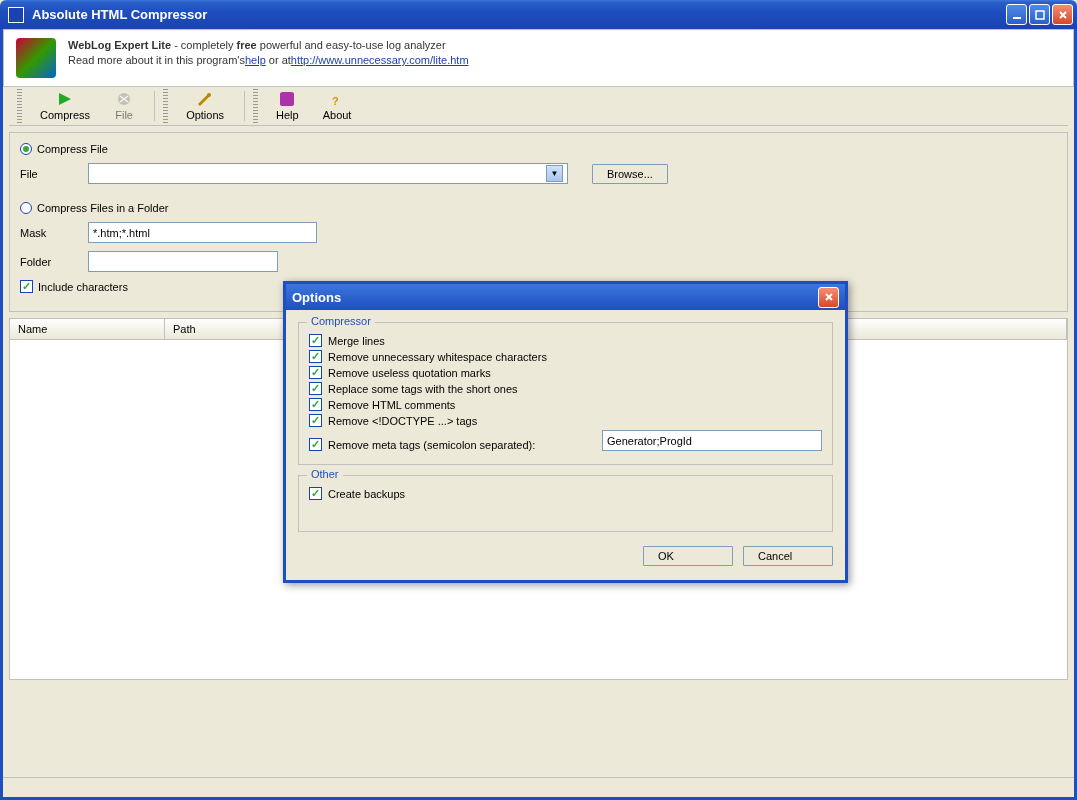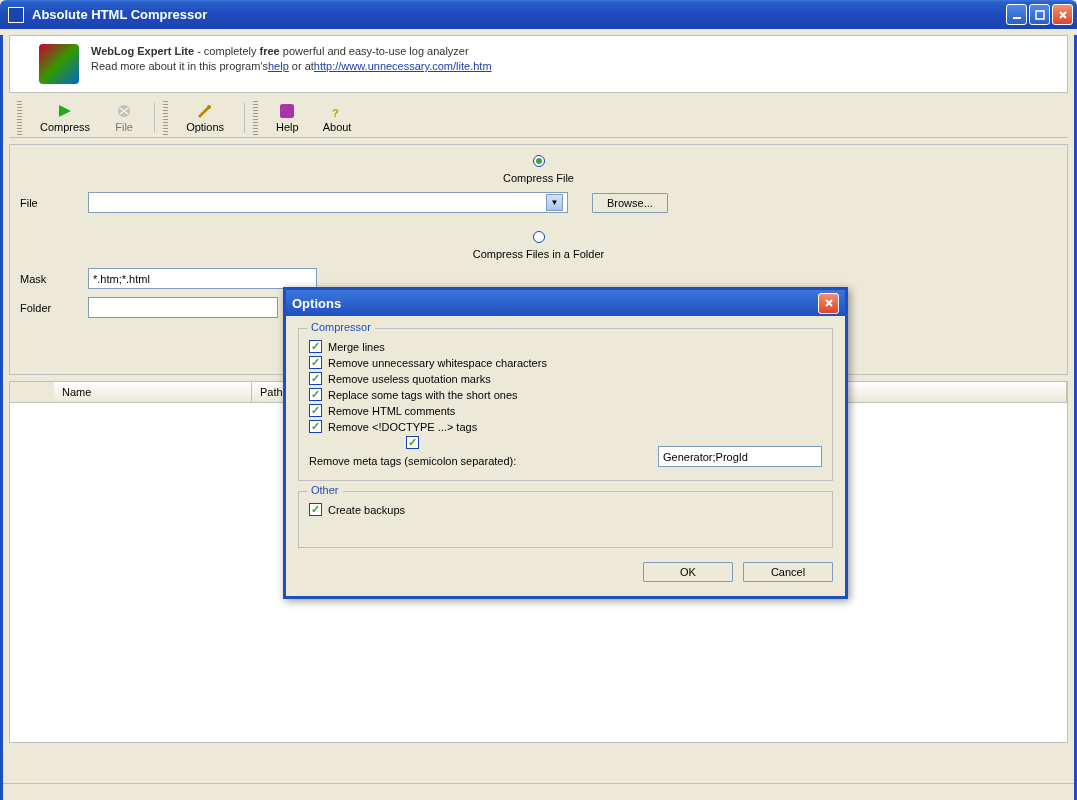--- a/index.html
+++ b/index.html
@@ -9,61 +9,61 @@
 .titlebar-icon { width: 16px; height: 16px; margin: 0 4px; background: #1a42b0; border: 1px solid #fff; display: inline-block; }
 .titlebar-text { color: #fff; font-weight: bold; font-size: 13px; flex: 1; margin-left: 4px; }
 .winbtns { display: flex; gap: 2px; }
 .winbtn { width: 21px; height: 21px; border: 1px solid #fff; border-radius: 3px; display: flex; align-items: center; justify-content: center; color: #fff; font-weight: bold; }
 .winbtn.min { background: linear-gradient(#4f8ae8, #2a5fc8); }
 .winbtn.max { background: linear-gradient(#4f8ae8, #2a5fc8); }
 .winbtn.close { background: linear-gradient(#f58e73, #d8472b); }
 
 .outer-border { border: 3px solid #1f4ec0; border-top: none; height: 771px; background: #ece9d8; position: relative; }
 
-.banner { background: #fff; margin: 6px; padding: 8px 29px; border: 1px solid #c0c0c0; display: flex; align-items: flex-start; gap: 12px; }
+.banner { background: #fff; padding: 8px 12px; border: 1px solid #c0c0c0; display: flex; align-items: flex-start; gap: 12px; }
 .banner-icon { width: 40px; height: 40px; background: linear-gradient(135deg, #c03, #390, #06c); border-radius: 4px; }
 .banner-text { font-size: 15px; color: #333; line-height: 1.4; }
 .banner-text b { font-weight: bold; }
 .banner-text a { color: #1a42b0; text-decoration: underline; }
 
 .toolbar { display: flex; padding: 2px 8px; border-bottom: 1px solid #c0c0c0; margin: 0 6px; }
 .toolgrip { width: 5px; background: repeating-linear-gradient(to bottom, #999 0 1px, transparent 1px 3px); margin-right: 6px; }
 .toolbtn { display: flex; flex-direction: column; align-items: center; padding: 2px 12px; cursor: pointer; }
 .toolbtn.disabled { opacity: 0.5; }
 .toolbtn-icon { width: 20px; height: 16px; margin-bottom: 2px; }
 .toolsep { width: 1px; background: #c0c0c0; margin: 2px 8px; }
 
 .panel { margin: 6px; padding: 10px; background: #ece9d8; border: 1px solid #c0c0c0; }
 .row { display: flex; align-items: center; margin-bottom: 8px; gap: 24px; }
 .row label { min-width: 44px; }
 input[type=text], .combo { border: 1px solid #7f9db9; padding: 2px 4px; height: 21px; background: #fff; }
 .combo { display: flex; align-items: center; }
 .combo-arrow { width: 17px; height: 17px; background: linear-gradient(#cfe3fb, #a6c7ef); border: 1px solid #7f9db9; margin-left: auto; display:flex; align-items:center; justify-content:center; font-size:8px; }
 .btn { background: #ece9d8; border: 1px solid #7f9db9; padding: 3px 14px; border-radius: 1px; cursor: pointer; }
-.radio, .checkbox { display: flex; align-items: center; gap: 5px; flex-direction: column; }
+.radio, .checkbox { display: flex; align-items: center; gap: 5px; }
 .radio-dot { width: 12px; height: 12px; border: 1px solid #1a42b0; border-radius: 50%; display:flex; align-items:center; justify-content:center; background:#fff; }
 .radio-dot.checked::after { content:''; width:6px; height:6px; background:#38a838; border-radius:50%; display:block; }
 .check-box { width: 13px; height: 13px; border: 1px solid #1a42b0; background:#fff; display:flex; align-items:center; justify-content:center; }
 .check-box.checked::after { content:'✓'; color:#38a838; font-size:11px; font-weight:bold; line-height:1; }
 
 .table-header { display: flex; background: #ece9d8; border: 1px solid #c0c0c0; margin: 0 6px; }
 .th { padding: 4px 8px; border-right: 1px solid #c0c0c0; background: linear-gradient(#fefefe, #ece9d8); }
-.th:first-child { width: 198px; margin-left: 44px; }
+.th:first-child { width: 155px; }
 .th:last-child { flex: 1; }
 .table-body { background:#fff; margin:0 6px; height: 340px; border:1px solid #c0c0c0; border-top:none; }
 
 .dialog { position: absolute; left: 280px; top: 252px; width: 565px; background: #ece9d8; border: 3px solid #1f4ec0; box-shadow: 2px 2px 8px rgba(0,0,0,0.4); }
 .dialog-titlebar { background: linear-gradient(to bottom, #3b77dd 0%, #1f4ec0 100%); height: 26px; display:flex; align-items:center; padding:0 6px; }
 .dialog-title { color:#fff; font-weight:bold; font-size:13px; flex:1; }
 .dialog-body { padding: 12px; }
 .fieldset { border: 1px solid #c0c0c0; padding: 8px 10px 10px; margin-bottom: 10px; position: relative; }
 .legend { position: absolute; top: -8px; left: 8px; background: #ece9d8; padding: 0 4px; color: #1f4ec0; }
 .check-row { display:flex; align-items:flex-end; gap:6px; margin: 3px 0; }
 .dialog-buttons { display:flex; justify-content:flex-end; gap:10px; padding: 4px 0 2px; }
-.dialog-buttons .btn { min-width: 90px; text-align:center; }
+.dialog-buttons .btn { min-width: 90px; text-align:left; }
 
 .statusbar { position:absolute; bottom:0; left:0; right:0; height:20px; border-top:1px solid #c0c0c0; background:#ece9d8; }
 </style>
 </head>
 <body>
 
 <div class="titlebar">
   <span class="titlebar-icon"></span>
   <span class="titlebar-text">Absolute HTML Compressor</span>
   <div class="winbtns">
@@ -212,21 +212,21 @@
           </div>
         <div class="check-row">
             <span class="check-box checked"></span>
             <span>Remove &lt;!DOCTYPE ...&gt; tags</span>
           </div>
         <div class="check-row">
           <div class="checkbox" style="display:flex;gap:6px;align-items:center">
               <span class="check-box checked"></span>
               <span>Remove meta tags (semicolon separated):</span>
             </div>
-          <input type="text" style="width: 164px; margin-left: auto;" value="Generator;ProgId">
+          <input type="text" style="width: 220px; margin-left: auto;" value="Generator;ProgId">
         </div>
       </div>
       <div class="fieldset">
         <span class="legend">Other</span>
         <div class="check-row">
             <span class="check-box checked"></span>
             <span>Create backups</span>
           </div>
         <div style="height:18px"></div>
       </div>

